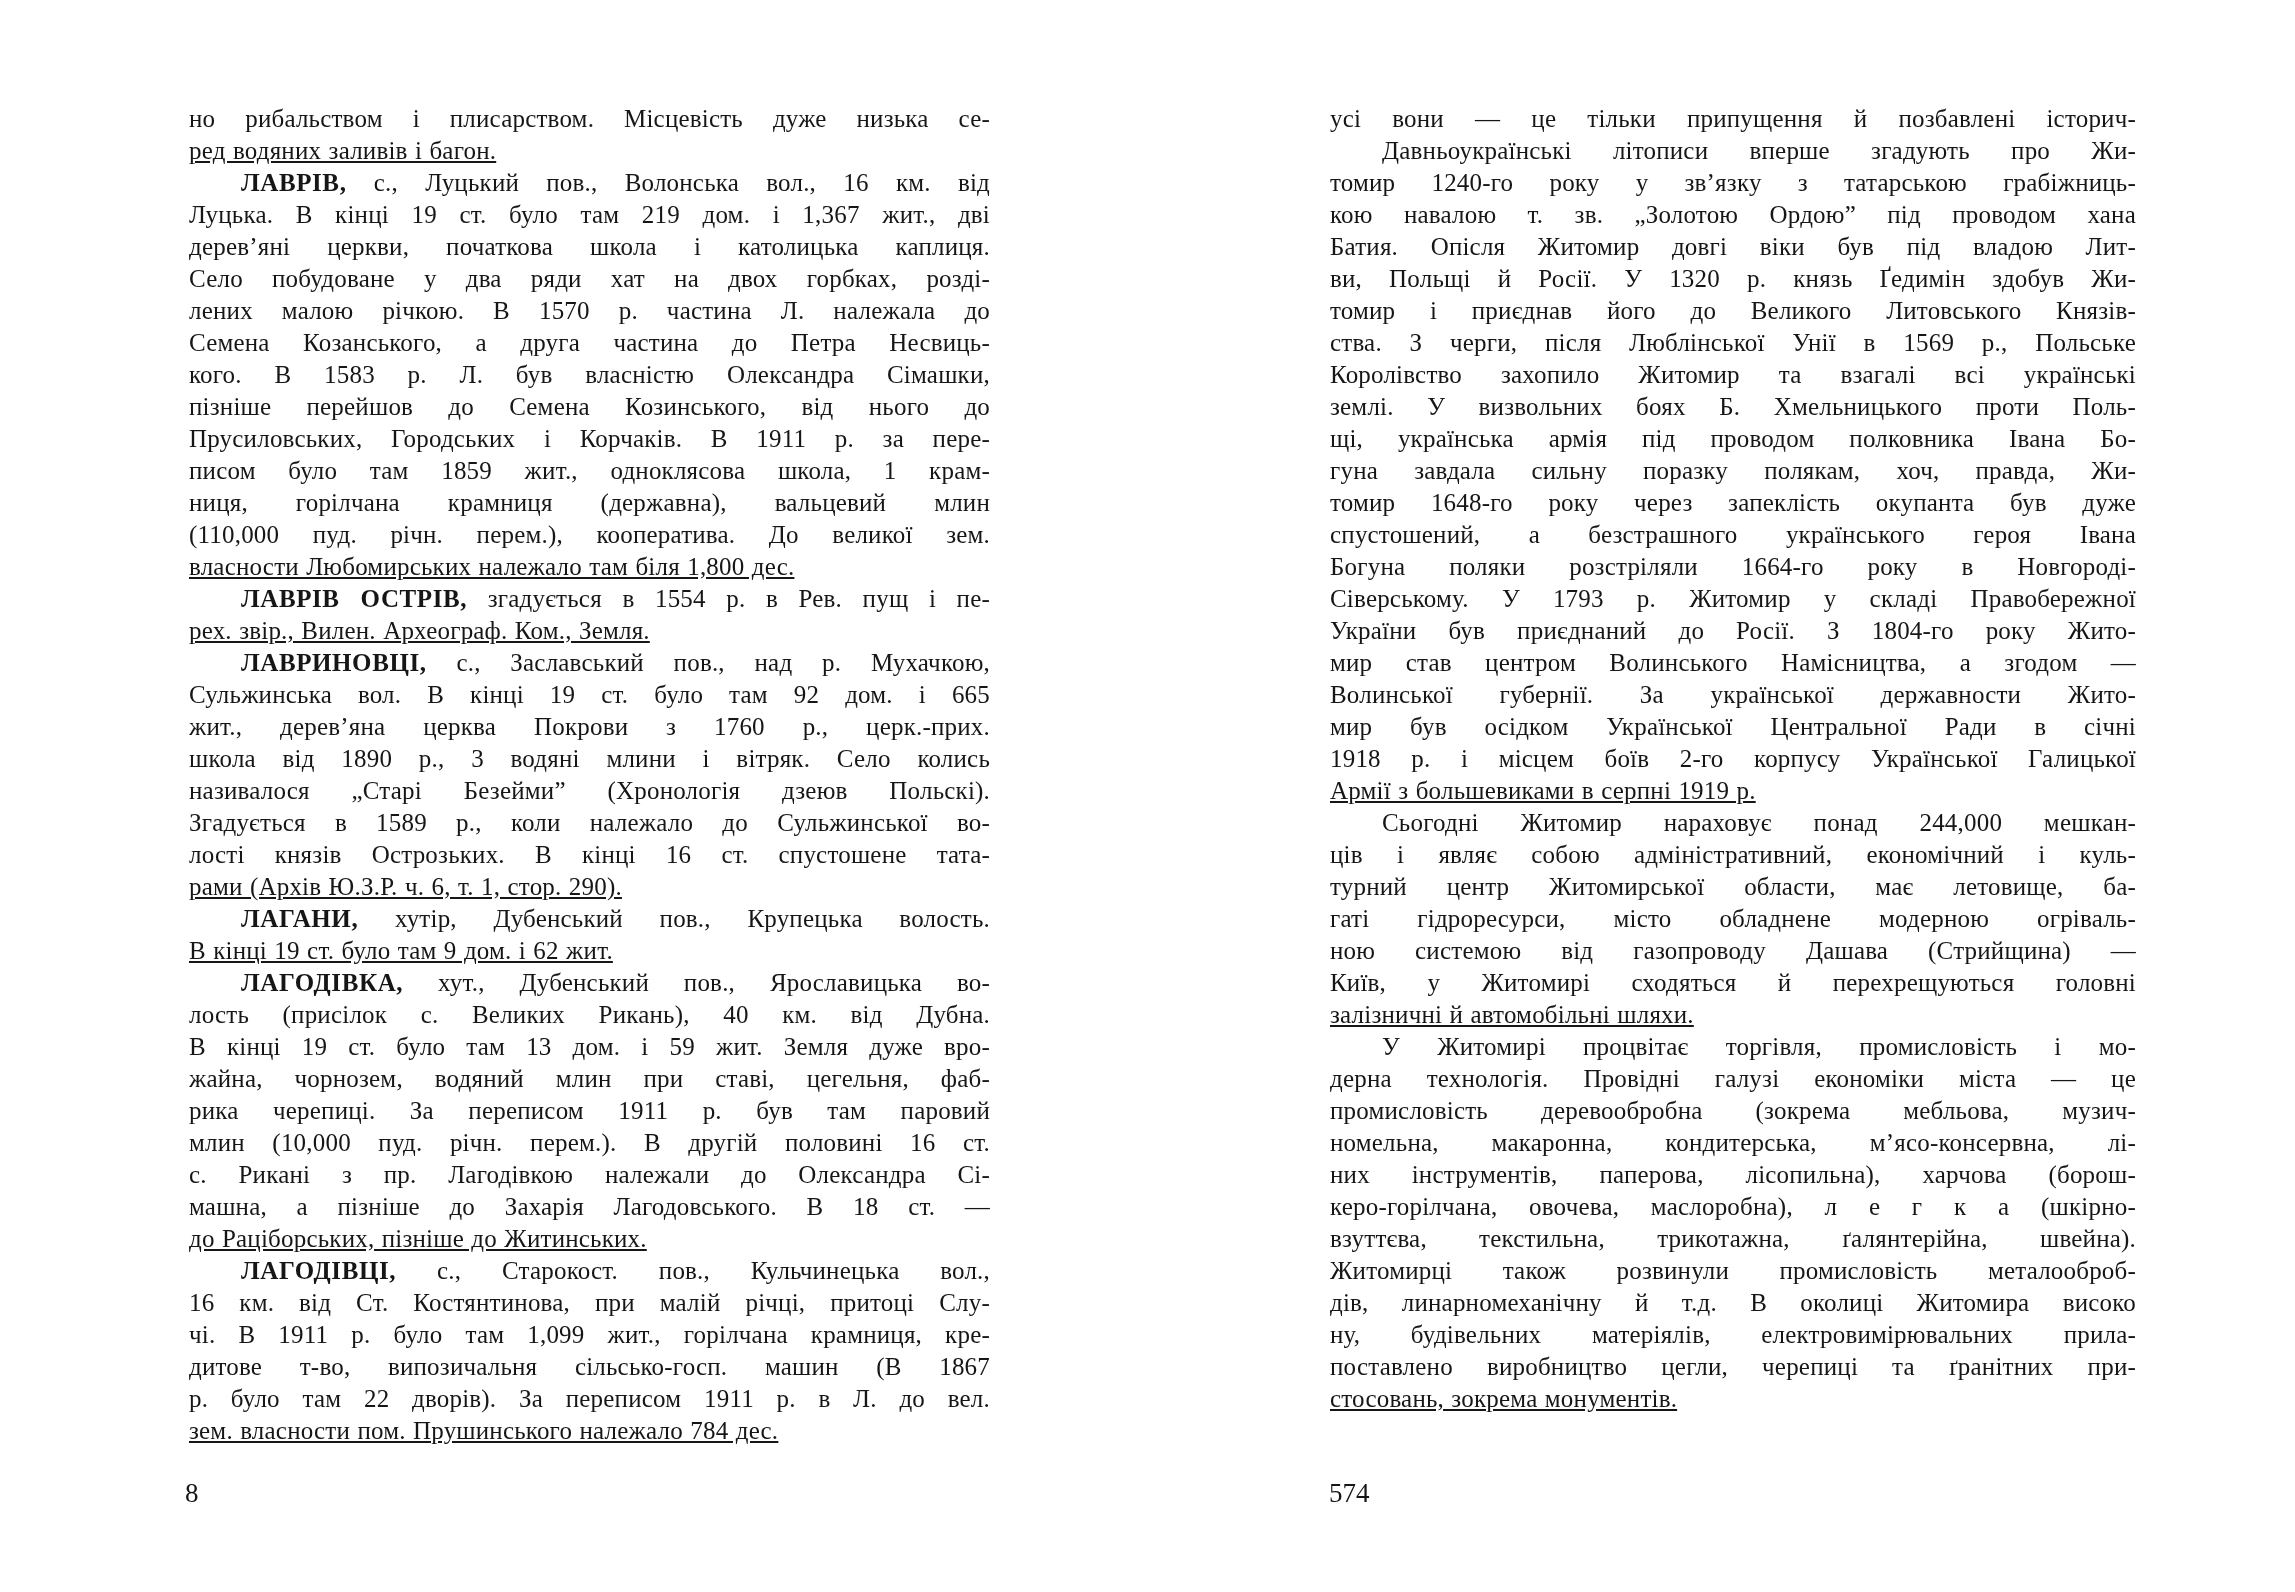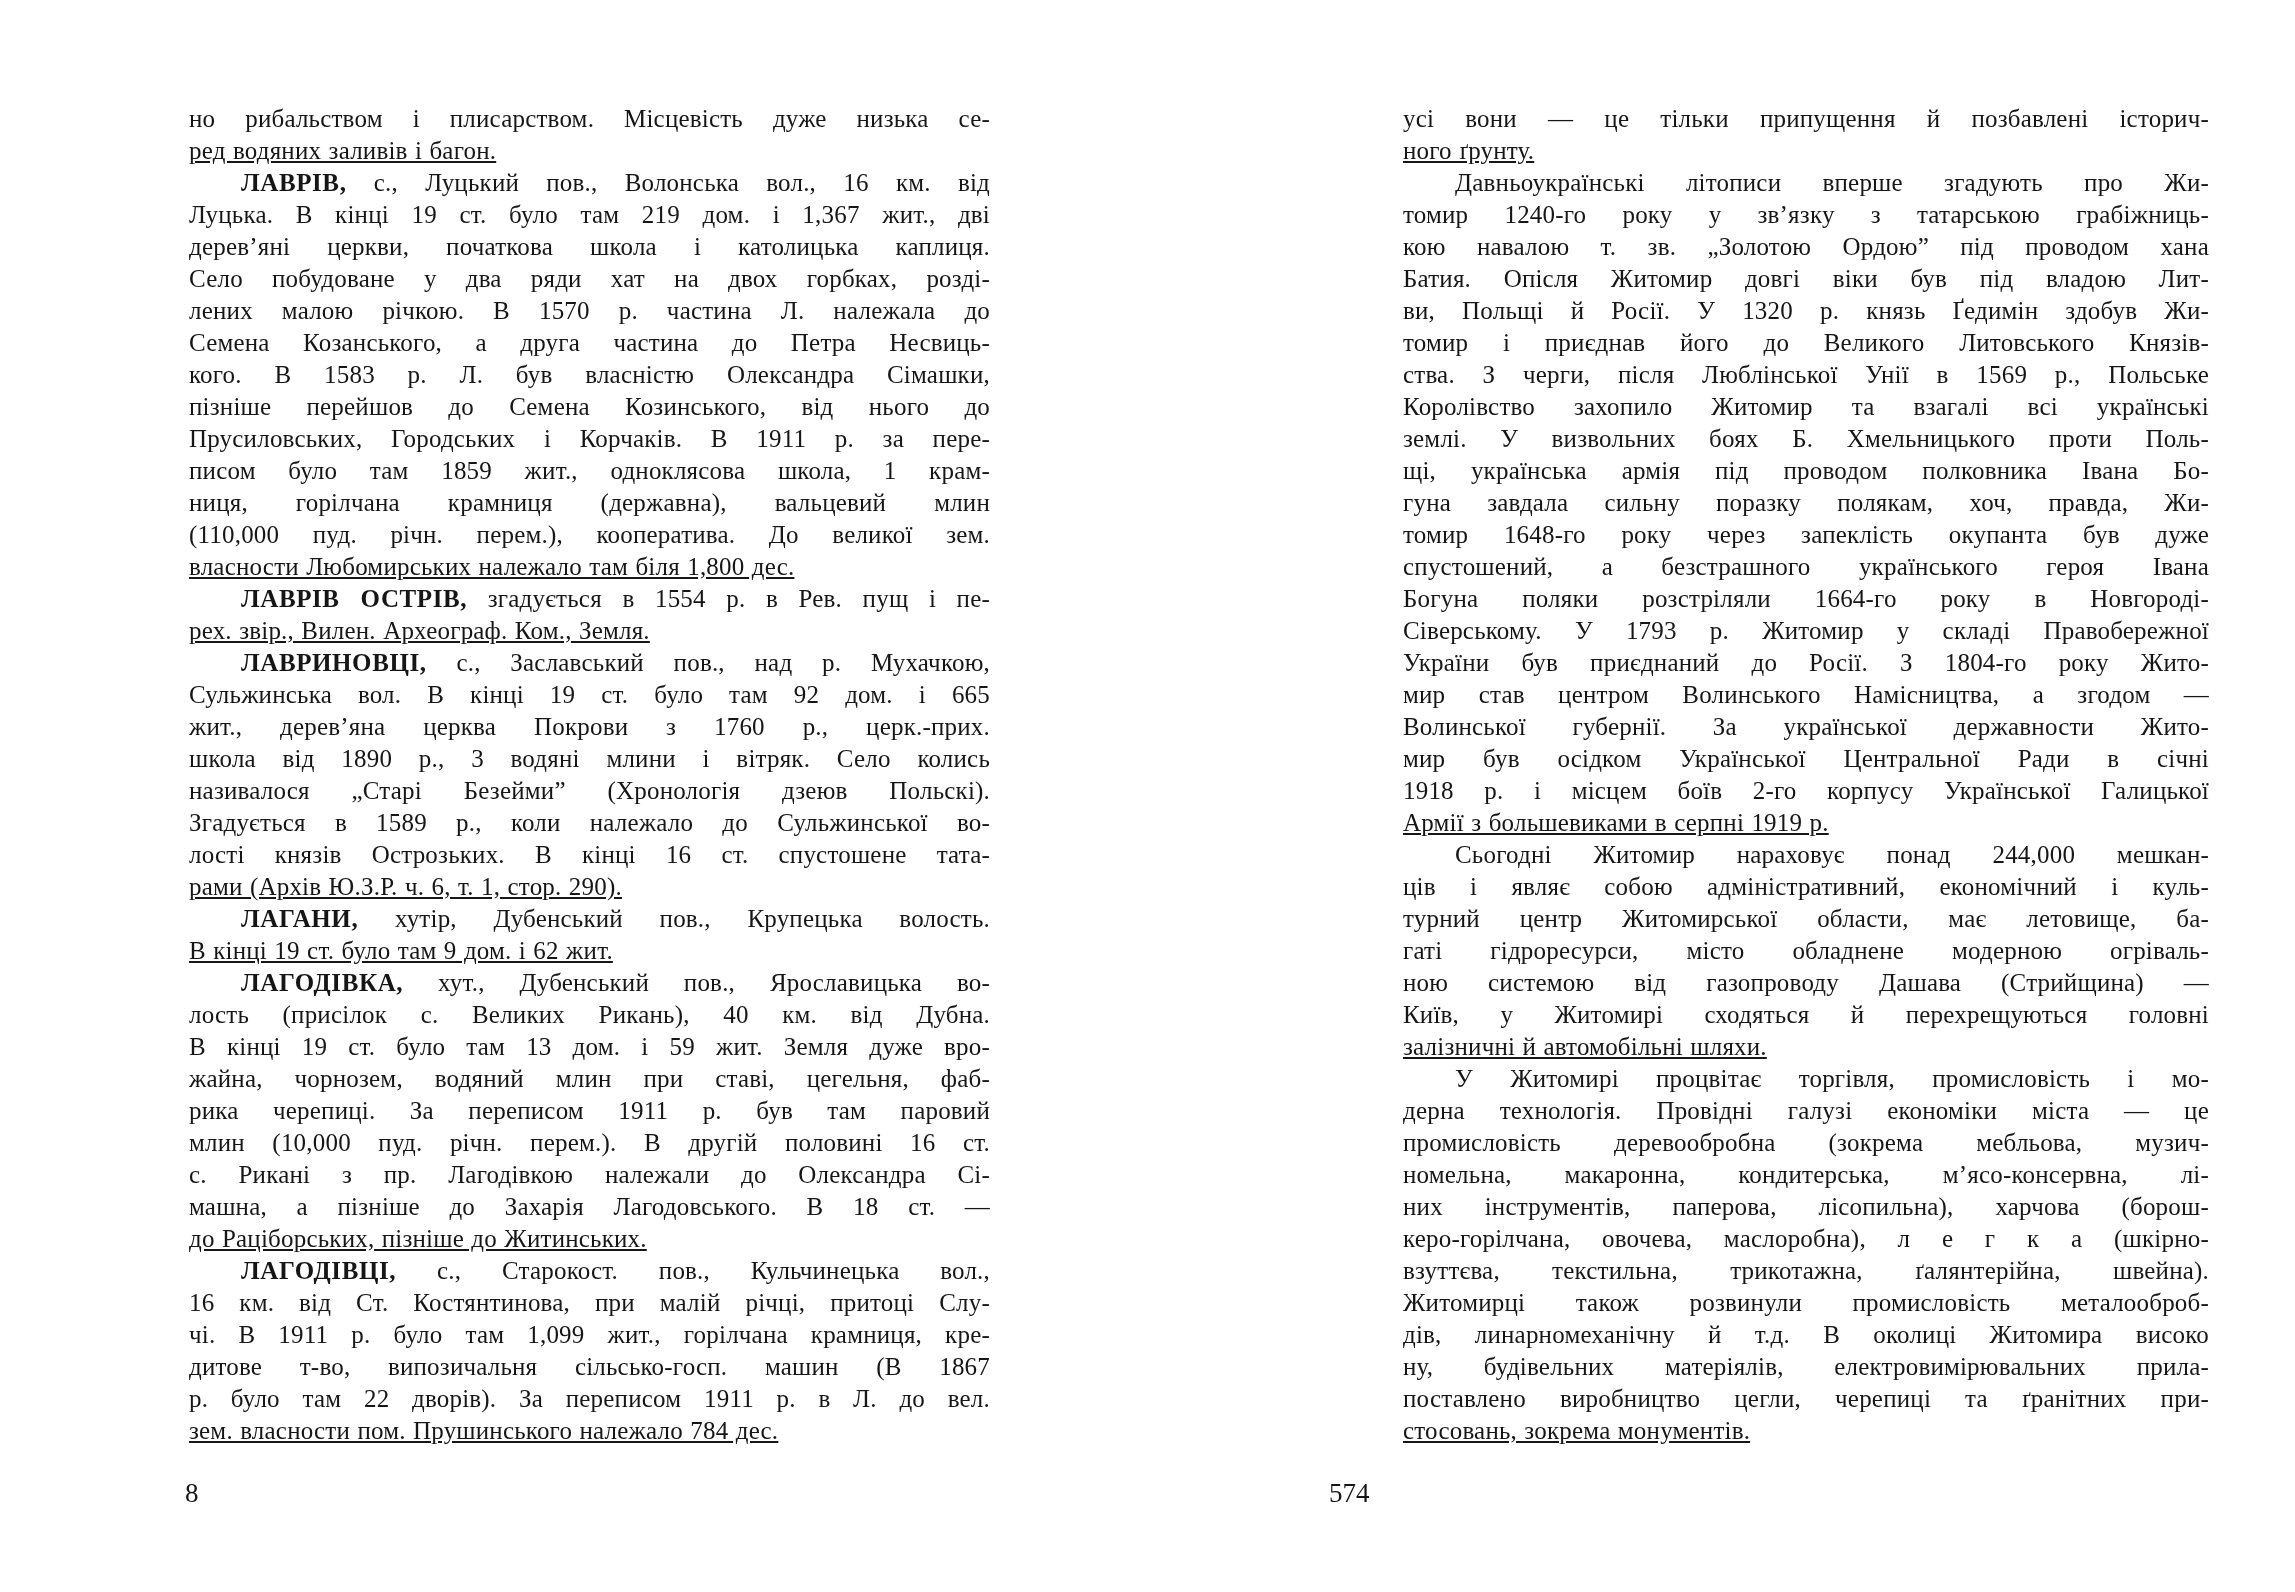--- a/index.html
+++ b/index.html
@@ -17,21 +17,21 @@
   }
   .page-text {
     position: absolute;
     top: 103px;
   }
   #left-page-text {
     left: 189px;
     width: 801px;
   }
   #right-page-text {
-    left: 1403px;
+    left: 1330px;
     width: 806px;
   }
   .line {
     font-size: 25px;
     line-height: 32px;
     height: 32px;
     overflow: hidden;
     text-align: justify;
     text-align-last: justify;
     letter-spacing: 0.2px;
@@ -102,21 +102,20 @@
       <div class="line ind"><b>ЛАГОДІВЦІ,</b> с., Старокост. пов., Кульчинецька вол.,</div>
       <div class="line">16 км. від Ст. Костянтинова, при малій річці, притоці Слу-</div>
       <div class="line">чі. В 1911 р. було там 1,099 жит., горілчана крамниця, кре-</div>
       <div class="line">дитове т-во, випозичальня сільсько-госп. машин (В 1867</div>
       <div class="line">р. було там 22 дворів). За переписом 1911 р. в Л. до вел.</div>
       <div class="line end">зем. власности пом. Прушинського належало 784 дес.</div>
     </div>
 
   <div id="right-page-text" class="page-text">
       <div class="line">усі вони — це тільки припущення й позбавлені історич-</div>
-      <div class="line end">ного ґрунту.</div>
       <div class="line ind">Давньоукраїнські літописи вперше згадують про Жи-</div>
       <div class="line">томир 1240-го року у зв’язку з татарською грабіжниць-</div>
       <div class="line">кою навалою т. зв. „Золотою Ордою” під проводом хана</div>
       <div class="line">Батия. Опісля Житомир довгі віки був під владою Лит-</div>
       <div class="line">ви, Польщі й Росії. У 1320 р. князь Ґедимін здобув Жи-</div>
       <div class="line">томир і приєднав його до Великого Литовського Князів-</div>
       <div class="line">ства. З черги, після Люблінської Унії в 1569 р., Польське</div>
       <div class="line">Королівство захопило Житомир та взагалі всі українські</div>
       <div class="line">землі. У визвольних боях Б. Хмельницького проти Поль-</div>
       <div class="line">щі, українська армія під проводом полковника Івана Бо-</div>

